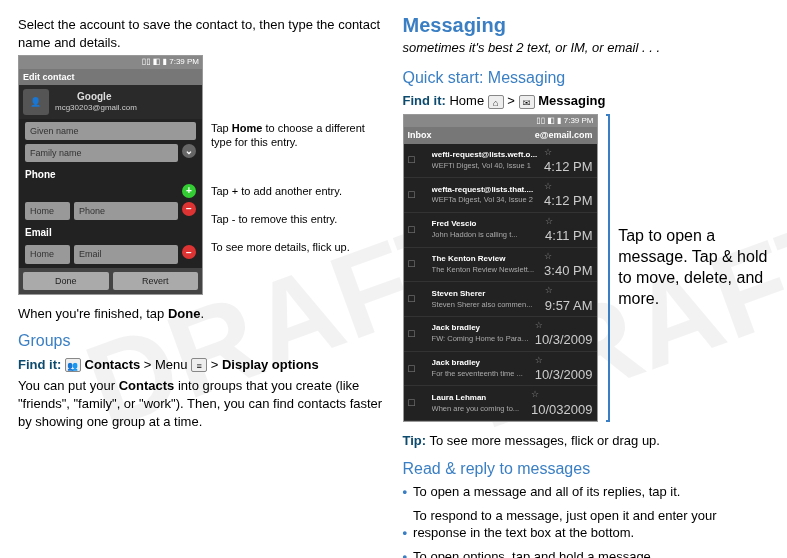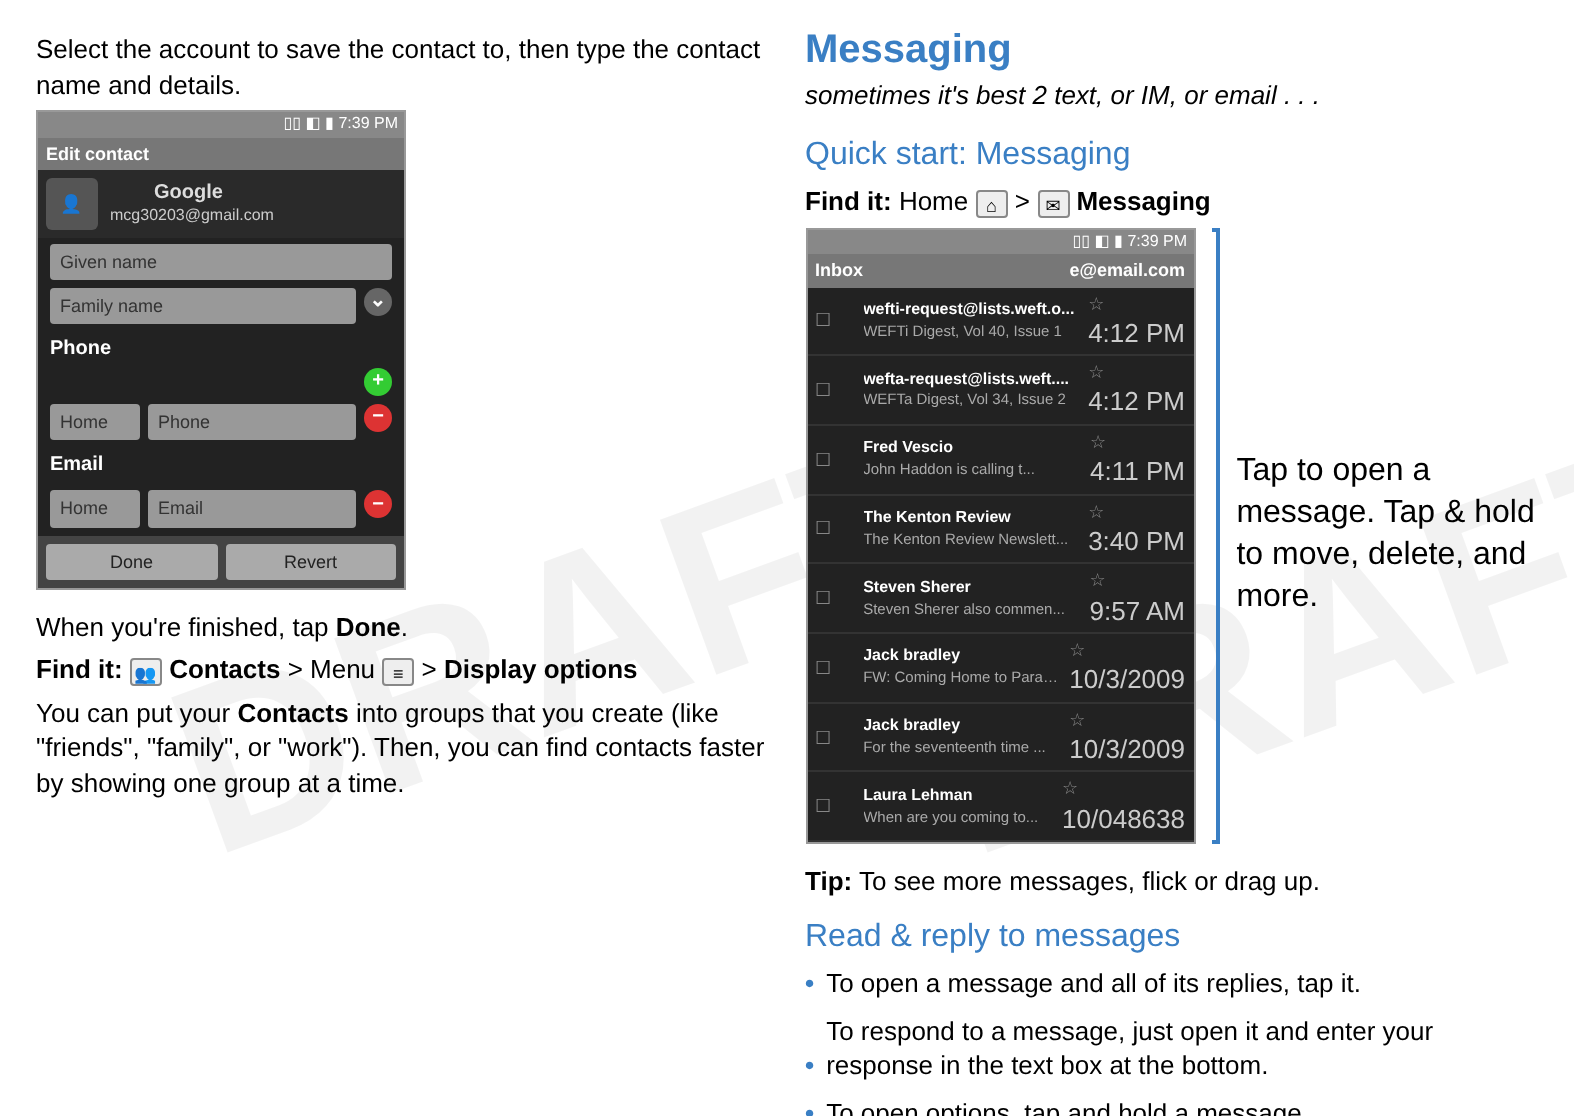--- a/index.html
+++ b/index.html
@@ -37,21 +37,21 @@
   }
   .big-title-blue {
     color: #3a7fc4;
     font-size: 20px;
     font-weight: bold;
     margin: 0;
   }
   .italic { font-style: italic; }
   p { margin: 4px 0; }
   .bold { font-weight: bold; }
-  .findit { font-weight: bold; color: #000000; }
+  .findit { font-weight: bold; color: #0c4a6e; }
   ul.bullets { list-style: none; padding: 0; margin: 4px 0; }
   ul.bullets li { display: flex; gap: 6px; margin-bottom: 6px; align-items: flex-end; }
   ul.bullets li::before { content: "•"; color: #3a7fc4; font-weight: bold; }
   .phone {
     width: 185px;
     background: #222;
     border: 1px solid #999;
     font-size: 9px;
     color: #ddd;
   }
@@ -172,26 +172,35 @@
           <div class="field" style="flex:0 0 45px;">Home</div>
           <div class="field">Email</div>
           <div class="circle-btn minus">−</div>
         </div>
         <div class="bottom-buttons">
           <div class="btn">Done</div>
           <div class="btn">Revert</div>
         </div>
       </div>
 
+      <div class="annot-block" style="padding-top:66px;">
+        <div class="annot" style="margin-bottom:34px;">
+          Tap <span class="bold">Home</span> to choose a different type for this entry.
+        </div>
+        <div class="annot" style="margin-bottom:14px;">Tap + to add another entry.</div>
+        <div class="annot" style="margin-bottom:14px;">Tap - to remove this entry.</div>
+        <div class="annot">To see more details, flick up.</div>
+      </div>
     </div>
 
     <p style="margin-top:10px;">
       When you're finished, tap <span class="bold">Done</span>.
     </p>
 
+    <div class="section-title-blue">Groups</div>
     <p>
       <span class="findit">Find it:</span>
       <span class="icon-inline">👥</span>
       <span class="bold">Contacts</span> &gt; Menu
       <span class="icon-inline">≡</span>
       &gt; <span class="bold">Display options</span>
     </p>
     <p>
       You can put your <span class="bold">Contacts</span> into groups that you create (like "friends", "family", or "work"). Then, you can find contacts faster by showing one group at a time.
     </p>
@@ -228,21 +237,21 @@
                 <div class="msg-preview">WEFTi Digest, Vol 40, Issue 1</div>
               </div>
               <div>
                 <div class="star">☆</div>
                 <div class="msg-time">4:12 PM</div>
               </div>
             </div>
             <div class="msg">
               <span class="chk">☐</span>
               <div class="msg-main">
-                <div class="msg-sender">wefta-request@lists.weft....</div>
+                <div class="msg-sender">wefta-request@lists.that....</div>
                 <div class="msg-preview">WEFTa Digest, Vol 34, Issue 2</div>
               </div>
               <div>
                 <div class="star">☆</div>
                 <div class="msg-time">4:12 PM</div>
               </div>
             </div>
             <div class="msg">
               <span class="chk">☐</span>
               <div class="msg-main">
@@ -299,21 +308,21 @@
               </div>
             </div>
             <div class="msg">
               <span class="chk">☐</span>
               <div class="msg-main">
                 <div class="msg-sender">Laura Lehman</div>
                 <div class="msg-preview">When are you coming to...</div>
               </div>
               <div>
                 <div class="star">☆</div>
-                <div class="msg-time">10/048638</div>
+                <div class="msg-time">10/032009</div>
               </div>
             </div>
           </div>
       </div>
 
       <div class="bracket"></div>
 
       <div style="align-self:center;">
         <div class="msglist-annot-body">Tap to open a message. Tap &amp; hold to move, delete, and more.</div>
       </div>

